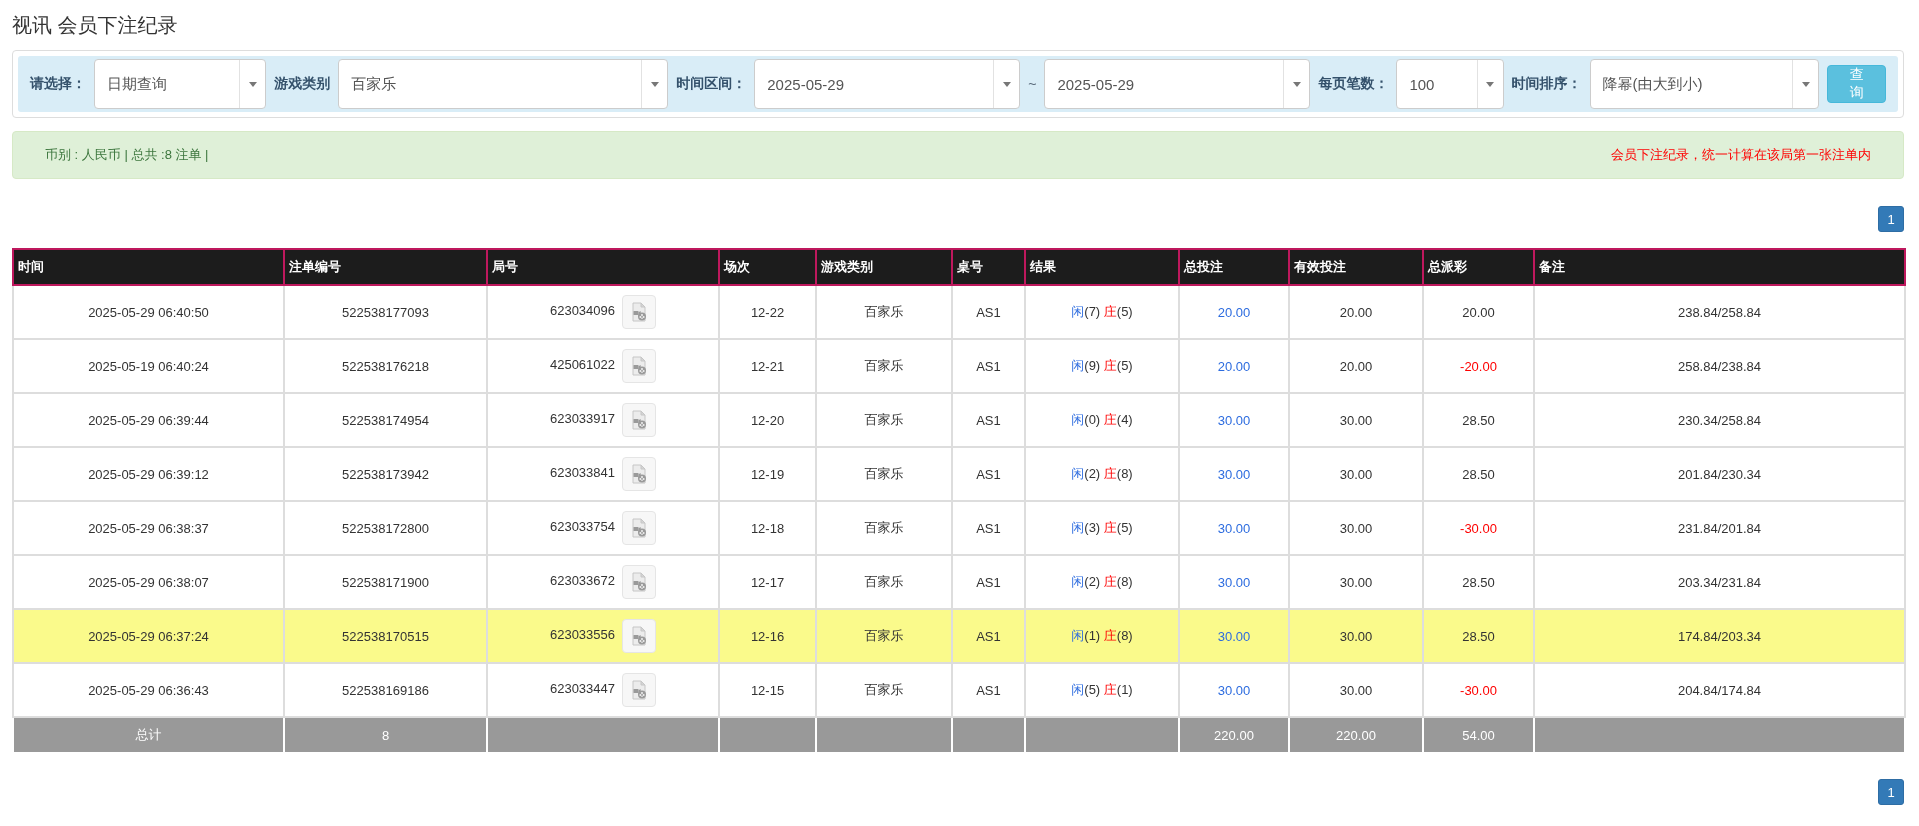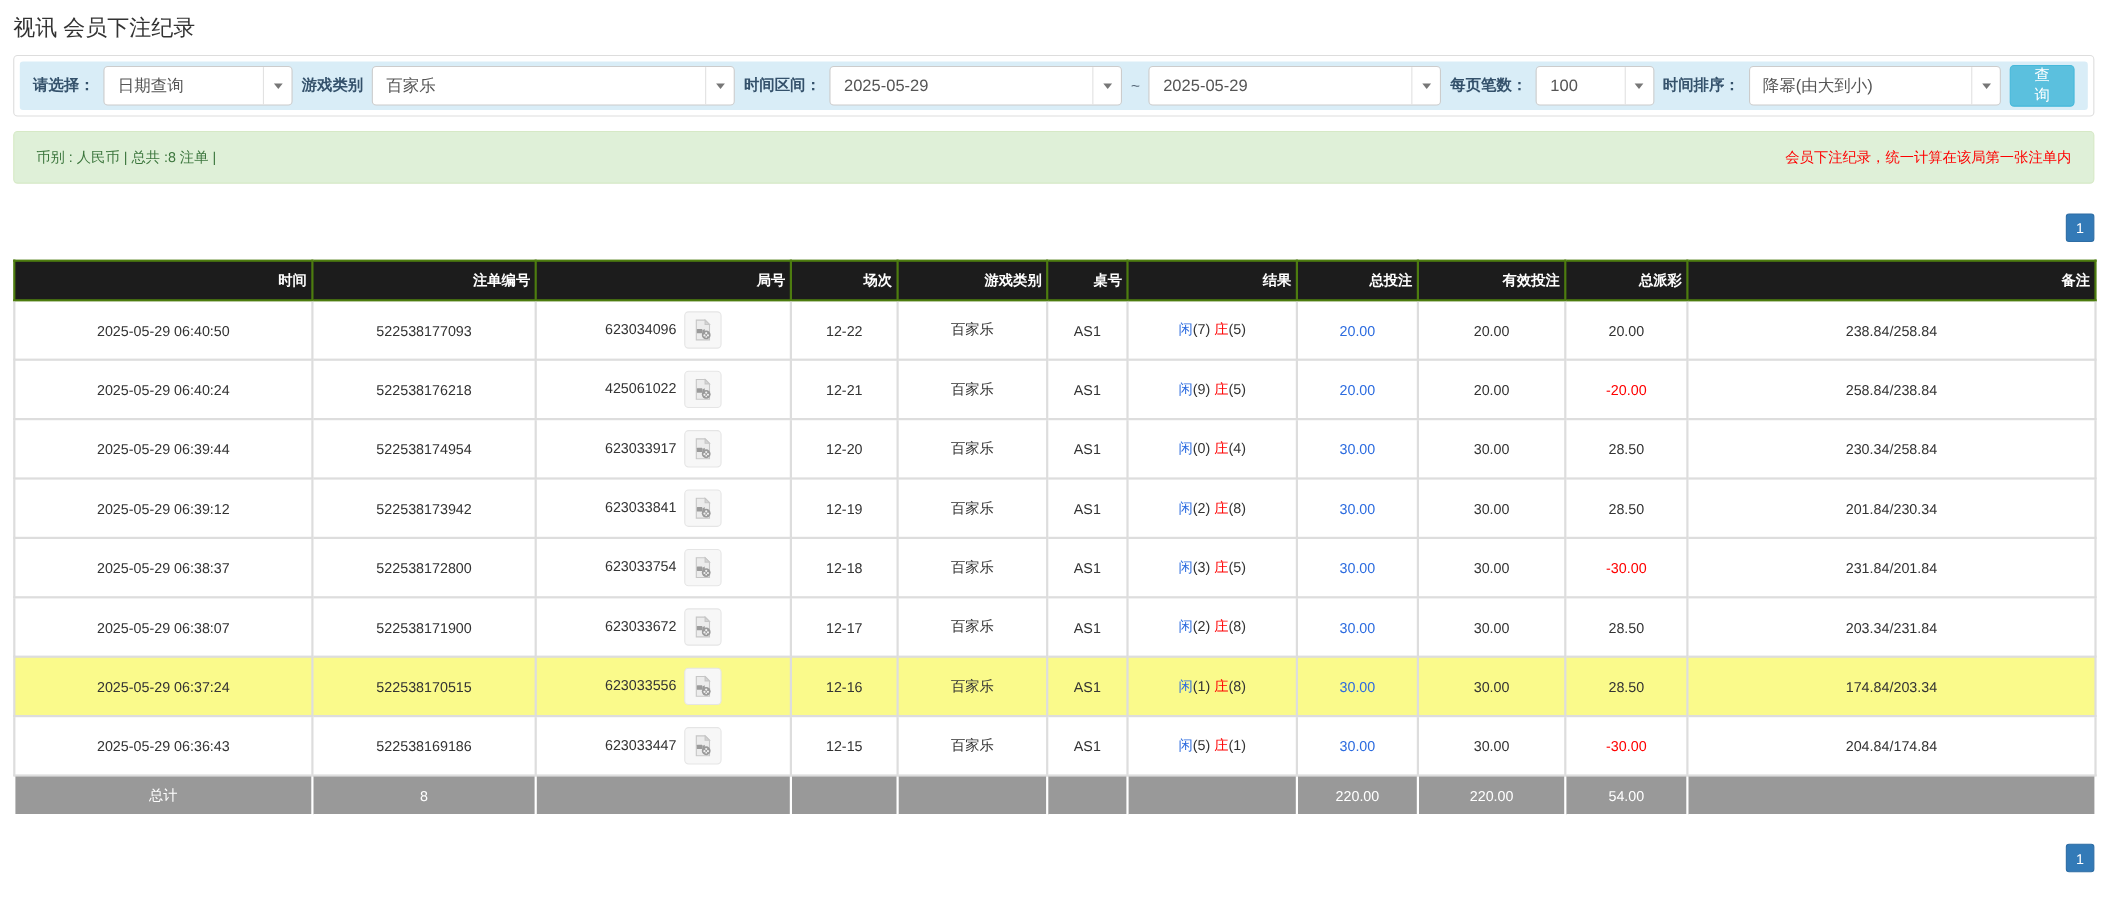--- a/index.html
+++ b/index.html
@@ -6,44 +6,44 @@
   html, body { margin:0; padding:0; width:1919px; height:826px; overflow:hidden;
     background:#fff; font-family:"Liberation Sans","DejaVu Sans",sans-serif; color:#333; }
   .wrap { padding:10px 15px 0 12px; }
 
   .page-title { font-size:20px; font-weight:500; color:#333; margin:2px 0 11px 0; }
 
   
   .panel { border:1px solid #ddd; border-radius:4px; padding:5px; margin-bottom:13px; background:#fff; }
   .filterbar { background:#d9edf7; border-radius:3px; padding:3px 12px; display:flex; align-items:center; gap:8px; }
   .flabel { font-size:14px; font-weight:bold; color:#34516b; white-space:nowrap; }
-  .sel { background:#fff; border:1px solid #ccc; border-radius:4px; height:36px; display:flex; align-items:stretch; cursor:pointer; }
+  .sel { background:#fff; border:1px solid #ccc; border-radius:4px; height:50px; display:flex; align-items:stretch; cursor:pointer; }
   .sel .val { padding:0 12px; font-size:15px; color:#555; flex:1; display:flex; align-items:center; white-space:nowrap; overflow:hidden; }
   .sel .car { width:26px; display:flex; align-items:center; justify-content:center; border-left:1px solid #e2e2e2; }
   .caret { width:0; height:0; border-left:4px solid transparent; border-right:4px solid transparent; border-top:5px solid #777; }
   .tilde { color:#5a7ض; color:#567; font-size:14px; }
   .btn-search { background:#5bc0de; border:1px solid #46b8da; color:#fff; font-size:14px;
     border-radius:4px; height:38px; padding:0 15px; cursor:pointer; }
 
   
-  .alert { background:#dff0d8; border:1px solid #d6e9c6; border-radius:4px; padding:14px 20px;
+  .alert { background:#dff0d8; border:1px solid #d6e9c6; border-radius:4px; padding:14px 32px;
     display:flex; justify-content:space-between; align-items:center; margin-bottom:27px; }
   .alert-left { color:#3c763d; font-size:13px; }
   .alert-right { color:#fe0000; font-size:13px; }
 
   
   .pagerow { display:flex; justify-content:flex-end; margin-bottom:16px; }
   .pagebtn { min-width:26px; height:26px; background:#337ab7; border:1px solid #2e6da4; color:#fff;
     font-size:13px; border-radius:3px; display:flex; align-items:center; justify-content:center; cursor:pointer; }
   .pagerow.bottom { margin-top:25px; margin-bottom:0; }
 
   
   table.records { width:1892px; border-collapse:collapse; table-layout:fixed; font-size:13px; }
   table.records th { background:#1c1c1c; color:#fff; font-weight:bold; height:36px;
-    border:2px solid #4d7c0f; text-align:right; padding:0 4px; }
+    border:2px solid #be185d; text-align:left; padding:0 4px; }
   table.records tbody td { border:2px solid #ddd; text-align:center; height:54px; color:#333; padding:0 4px; }
   table.records tbody tr.hl td { background:#fafa8b; }
   table.records tfoot td { background:#999; color:#fff; border:2px solid #fff; height:36px; text-align:center; }
   .link { color:#2d6cdf; cursor:pointer; }
   .res-p { color:#2d6cdf; }
   .res-b { color:#fe0000; }
   td.payout.neg { color:#fe0000; }
 
   .video-btn { display:inline-flex; vertical-align:middle; margin-left:7px; width:34px; height:34px;
     background:#f7f7f7; border:1px solid #e5e5e5; border-radius:4px; align-items:center; justify-content:center;
@@ -167,21 +167,21 @@
           <td>12-22</td>
           <td>百家乐</td>
           <td>AS1</td>
           <td><span class="res-p">闲</span><span>(7)</span> <span class="res-b">庄</span><span>(5)</span></td>
           <td><span class="link">20.00</span></td>
           <td>20.00</td>
           <td class="payout">20.00</td>
           <td>238.84/258.84</td>
         </tr>
         <tr>
-          <td>2025-05-29 06:40:24</td>
+          <td>2025-05-19 06:40:24</td>
           <td>522538176218</td>
           <td><span>425061022</span><button class="video-btn">
               <svg width="20" height="20" viewBox="0 0 20 20">
                 <path d="M4 1 h8 l4 4 v14 h-12 z" fill="#ececec" stroke="#c6c6c6" stroke-width="1"></path>
                 <path d="M12 1 l4 4 h-4 z" fill="#d5d5d5" stroke="#c6c6c6" stroke-width="1"></path>
                 <rect x="4.5" y="9" width="5" height="4" rx="0.5" fill="#9a9a9a"></rect>
                 <path d="M9.5 10.2 l2.2-1.2 v6 l-2.2-1.2 z" fill="#9a9a9a"></path>
                 <circle cx="13" cy="14.5" r="4" fill="#9a9a9a"></circle>
                 <circle cx="13" cy="12.9" r="1" fill="#efefef"></circle>
                 <circle cx="11.4" cy="14.9" r="1" fill="#efefef"></circle>

